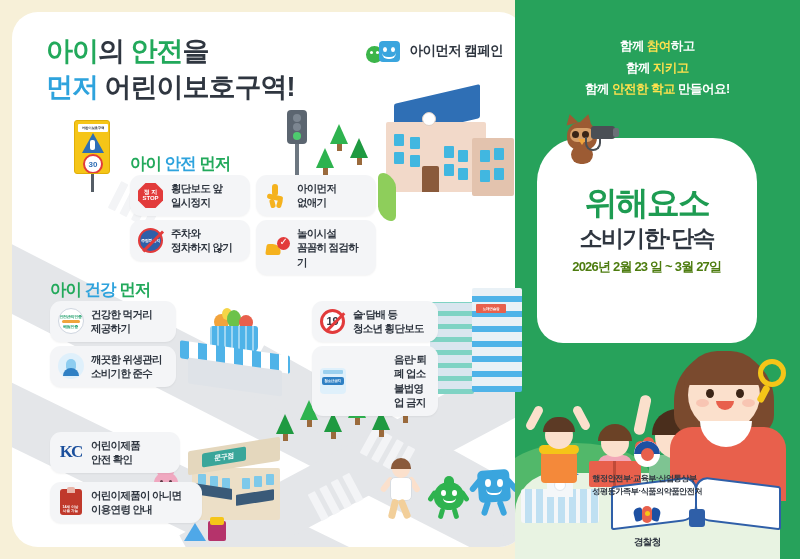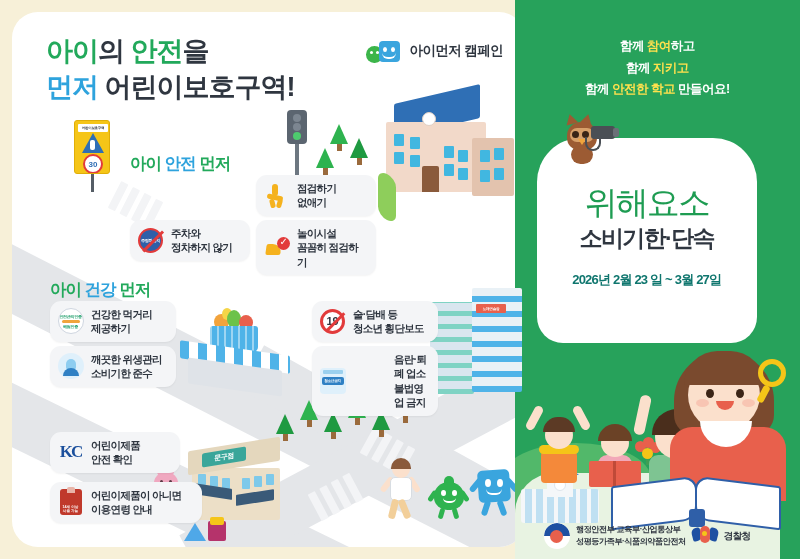--- a/index.html
+++ b/index.html
@@ -482,30 +482,30 @@
   }
   .sl-y { color:#ffe14d; }
 
   .white-card {
     position:absolute; z-index:4; left:22px; top:138px;
     width:220px; height:205px; background:#ffffff;
     border-radius:44px 44px 26px 26px; text-align:center;
     padding-top:48px;
   }
   .wc-title {
-    font-size:33px; font-weight:normal; color:#1e9c52;
+    font-size:33px; font-weight:bold; color:#1e9c52;
     letter-spacing:-2px; line-height:1.05;
   }
   .wc-sub {
     font-size:23px; font-weight:bold; color:#2f3640;
     letter-spacing:-1.6px; line-height:1.15; margin-top:4px;
   }
   .wc-date {
-    font-size:13px; font-weight:bold; color:#0f766e;
-    letter-spacing:-0.8px; margin-top:20px;
+    font-size:13px; font-weight:bold; color:#4d7c0f;
+    letter-spacing:-0.8px; margin-top:7px;
   }
 
   .owl { position:absolute; z-index:6; left:48px; top:118px; width:58px; height:48px; }
   .ow-head {
     position:absolute; left:4px; top:4px; width:30px; height:28px;
     background:#9c5b33; border-radius:14px 14px 12px 12px;
   }
   .ow-tuft { position:absolute; top:-4px; width:0; height:0;
     border-left:6px solid transparent; border-right:6px solid transparent;
     border-bottom:10px solid #9c5b33; }
@@ -621,20 +621,21 @@
   .fl-p { position:absolute; width:11px; height:11px; background:#e8604c; border-radius:50%; }
   .fl-1 { left:0; top:4px; } .fl-2 { left:8px; top:0; } .fl-3 { left:15px; top:5px; }
   .fl-4 { left:7px; top:11px; background:#f5c518; }
   .fl-stem { position:absolute; left:11px; top:16px; width:3px; height:12px; background:#3f9e54; }
 
   
   .footer {
     position:absolute; z-index:8; left:0; bottom:10px; width:265px;
     display:flex; align-items:center; justify-content:center; gap:6px;
     padding:0 8px;
+    flex-direction:column;
   }
   .taegeuk {
     width:26px; height:26px; border-radius:50%; flex:0 0 26px;
     background:#ffffff; position:relative; overflow:hidden;
   }
   .taegeuk::before {
     content:''; position:absolute; left:0; top:0; width:26px; height:13px;
     background:#1e50a2; border-radius:13px 13px 0 0;
   }
   .taegeuk::after {
@@ -849,31 +850,41 @@
       <div class="sec-head sh-safety">
         <span class="hl-green">아이 </span><span class="hl-blue">안전 </span><span class="hl-green">먼저</span>
       </div>
       <div class="sec-head sh-health">
         <span class="hl-green">아이 </span><span class="hl-blue">건강 </span><span class="hl-green">먼저</span>
       </div>
       <div class="sec-head sh-growth">
         <span class="hl-green">아이 </span><span class="hl-orange">성장 </span><span class="hl-green">먼저</span>
       </div>
 
+      <div class="card c-s1">
+        <div class="card-icon">
+          <div class="ic-stop">
+            <span>정 지</span>
+            <span>STOP</span>
+          </div>
+        </div>
+        <div class="card-text">횡단보도 앞
+일시정지</div>
+      </div>
 
       <div class="card c-s2">
         <div class="card-icon">
           <div class="ic-ad">
             <div class="arm a1"></div>
               <div class="arm a2"></div>
             <div class="arm a3"></div>
               <div class="arm a4"></div>
           </div>
         </div>
-        <div class="card-text">점검하기
+        <div class="card-text">아이먼저
 없애기</div>
       </div>
 
       <div class="card c-s3">
         <div class="card-icon">
           <div class="ic-nopark">
               <span>주정차금지</span>
             </div>
         </div>
         <div class="card-text">주차와

